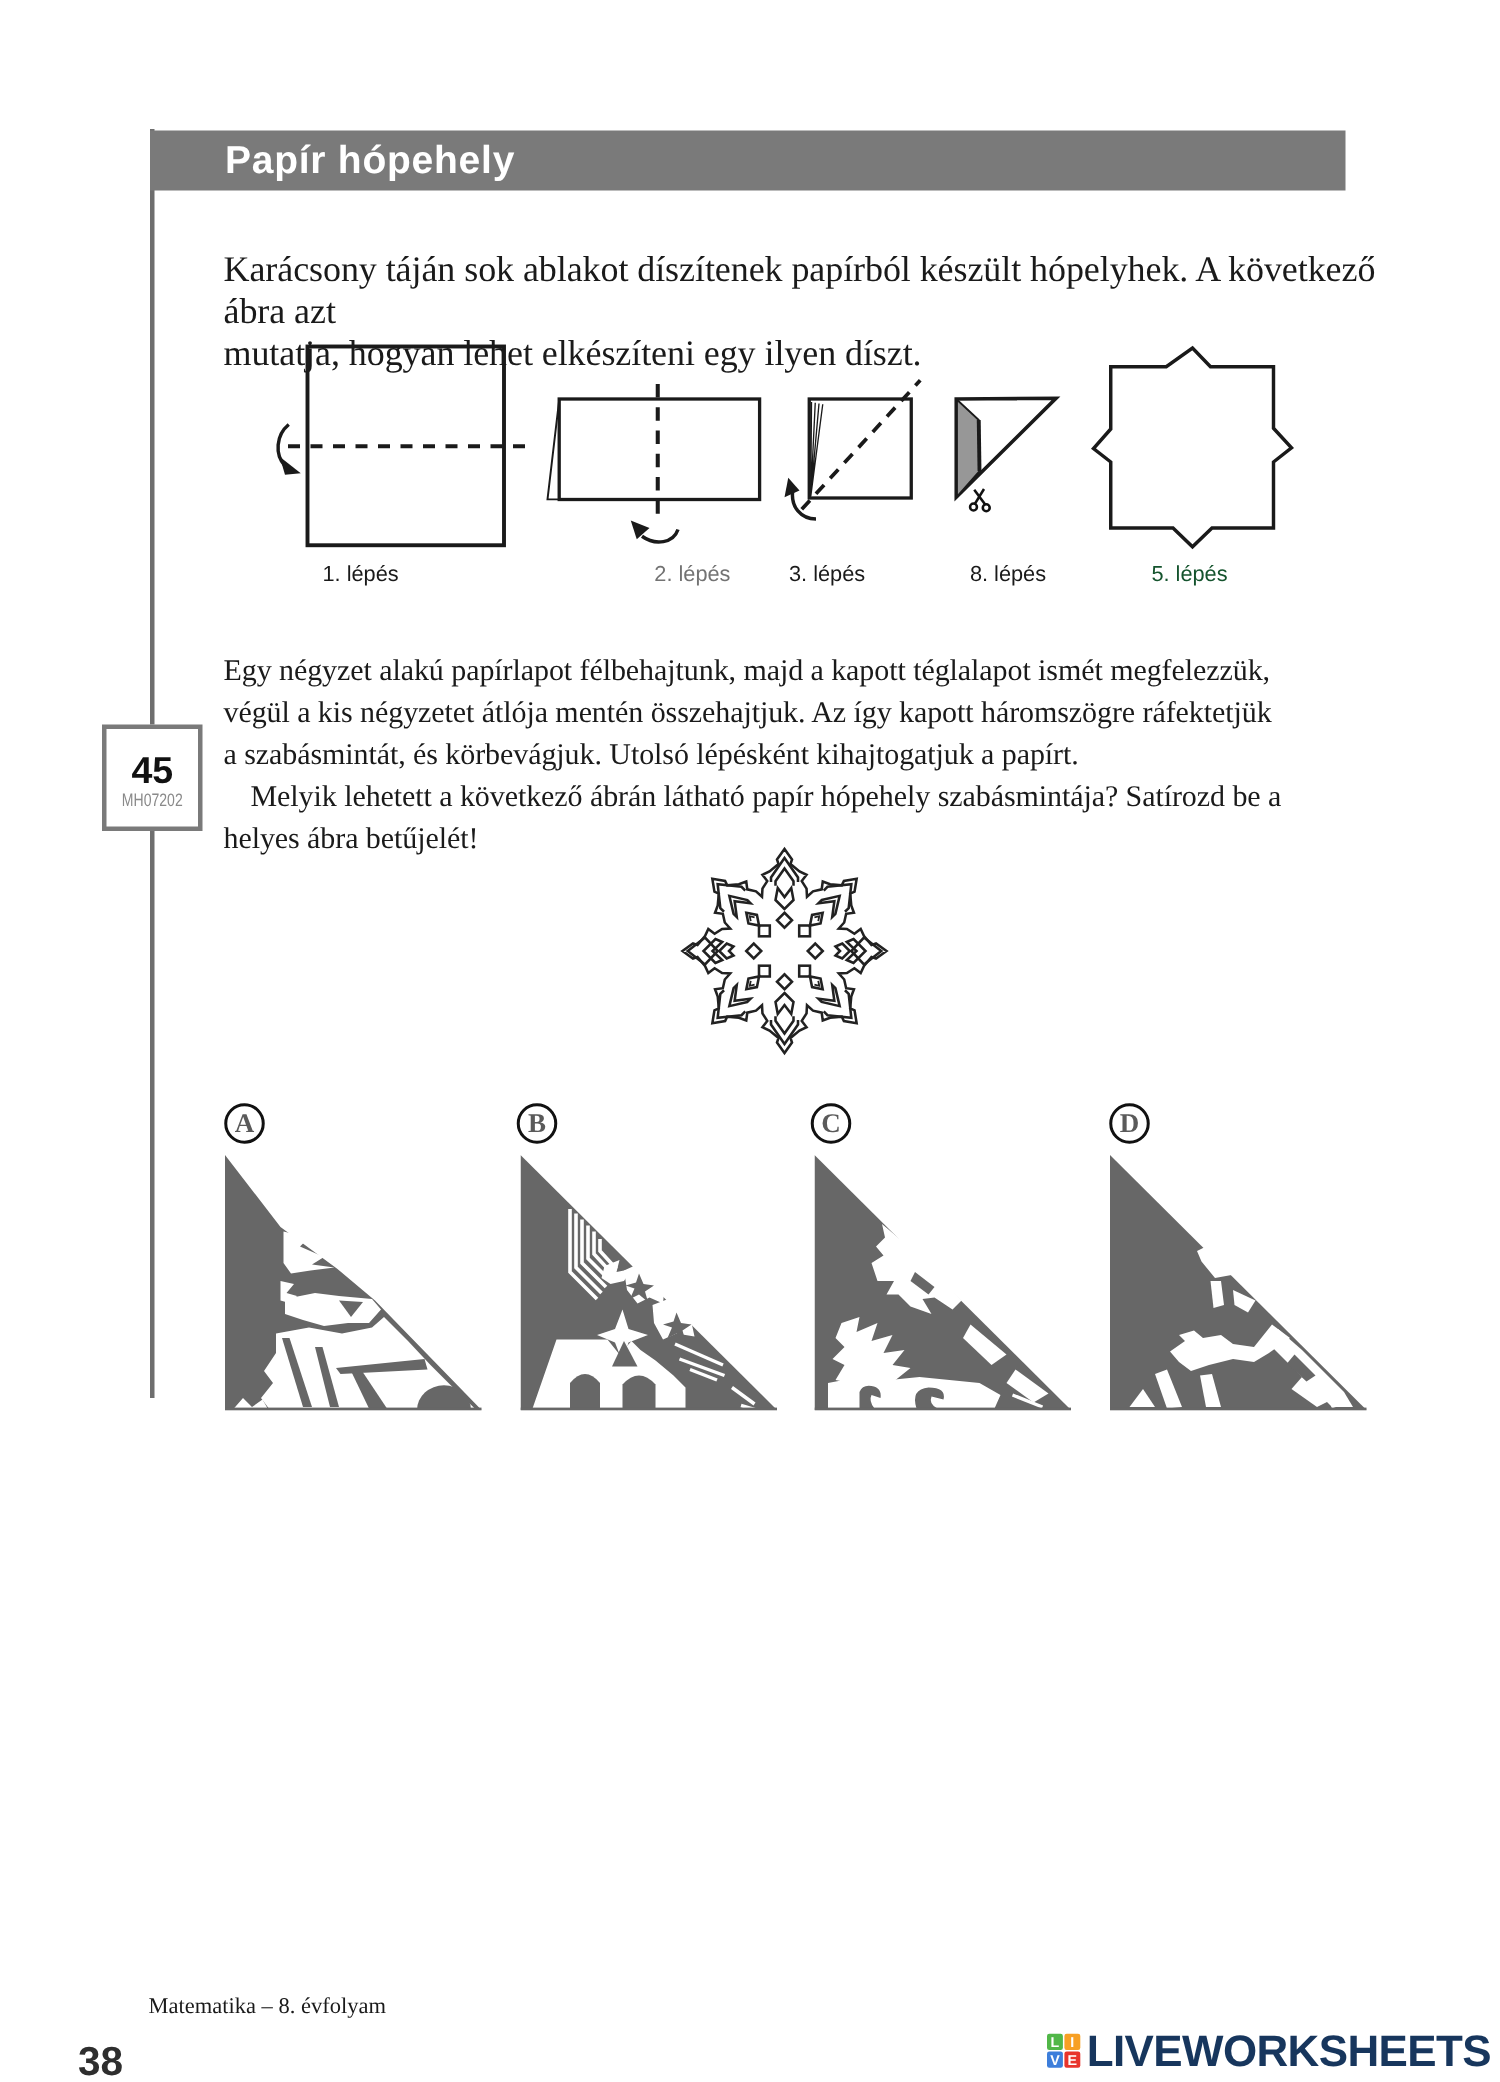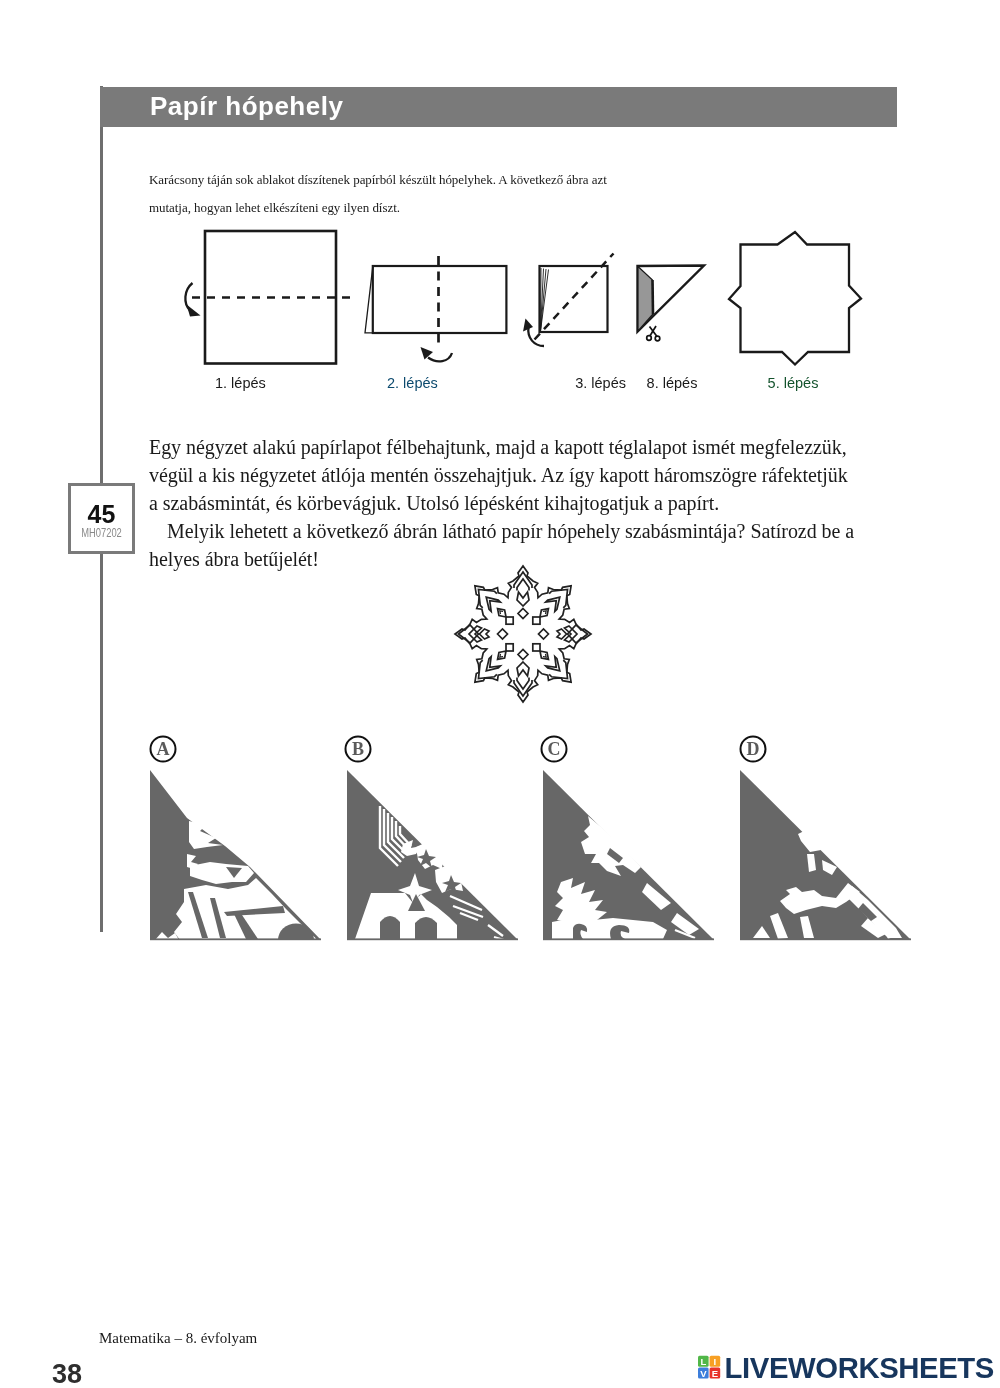--- a/index.html
+++ b/index.html
@@ -10,21 +10,21 @@
 </head>
 <body>
 <div id="page">
 
   <div class="abs" style="left:100px;top:86px;width:3px;height:846px;background:#6e6e6e;"></div>
 
   <div class="abs" style="left:100px;top:87px;width:797px;height:40px;background:#7a7a7a;"></div>
 
   <div class="abs" style="left:150px;top:90.5px;font-family:'Liberation Sans',sans-serif;font-weight:bold;font-size:26px;color:#ffffff;letter-spacing:0.5px;">Papír hópehely</div>
 
-  <div class="abs" style="left:149px;top:166px;width:790px;font-size:13px;letter-spacing:-0.05px;line-height:28px;color:#1a1a1a;">Karácsony táján sok ablakot díszítenek papírból készült hópelyhek. A következő ábra azt<br>mutatja, hogyan lehet elkészíteni egy ilyen díszt.</div>
+  <div class="abs" style="left:149px;top:166px;width:790px;font-size:24px;letter-spacing:-0.05px;line-height:28px;color:#1a1a1a;">Karácsony táján sok ablakot díszítenek papírból készült hópelyhek. A következő ábra azt<br>mutatja, hogyan lehet elkészíteni egy ilyen díszt.</div>
 
   <svg class="abs" style="left:150px;top:225px;" width="730" height="150" viewBox="150 225 730 150">
 
     <rect x="205" y="231" width="131" height="132.5" fill="none" stroke="#1a1a1a" stroke-width="2.6"></rect>
 
     <line x1="192" y1="297.5" x2="352" y2="297.5" stroke="#1a1a1a" stroke-width="2.7" stroke-dasharray="8 7"></line>
 
     <path d="M192.5,283 C184,290 183,303 190,310.5" fill="none" stroke="#1a1a1a" stroke-width="2.3"></path>
     <path d="M200.5,315.5 L186.5,304.5 L190,316.5 Z" fill="#1a1a1a"></path>
 
@@ -55,22 +55,22 @@
       <circle cx="649" cy="338" r="2.3"></circle>
       <circle cx="657.5" cy="338.5" r="2.3"></circle>
       <path d="M650,335.8 L656,326"></path>
       <path d="M656.8,336.3 L649.5,326.5"></path>
     </g>
 
     <path d="M740.5,244.5 L777.5,244.5 L795,232 L807,244.5 L849,244.5 L849,285.5 L861,298.5 L849,308 L849,352 L808,352 L795,364.5 L782,352 L740.5,352 L740.5,308 L729,299 L740.5,286 Z" fill="none" stroke="#1a1a1a" stroke-width="2.3"></path>
   </svg>
 
   <div class="abs" style="left:215px;top:375px;width:100px;text-align:left;font-family:'Liberation Sans',sans-serif;font-size:14.5px;color:#1a1a1a;">1. lépés</div>
-  <div class="abs" style="left:387px;top:375px;width:100px;text-align:left;font-family:'Liberation Sans',sans-serif;font-size:14.5px;color:#0c4a6e;">2. lépés</div>
-  <div class="abs" style="left:526px;top:375px;width:100px;text-align:right;font-family:'Liberation Sans',sans-serif;font-size:14.5px;color:#1a1a1a;">3. lépés</div>
+  <div class="abs" style="left:387px;top:375px;width:100px;text-align:right;font-family:'Liberation Sans',sans-serif;font-size:14.5px;color:#737373;">2. lépés</div>
+  <div class="abs" style="left:526px;top:375px;width:100px;text-align:left;font-family:'Liberation Sans',sans-serif;font-size:14.5px;color:#1a1a1a;">3. lépés</div>
   <div class="abs" style="left:622px;top:375px;width:100px;text-align:center;font-family:'Liberation Sans',sans-serif;font-size:14.5px;color:#1a1a1a;">8. lépés</div>
   <div class="abs" style="left:743px;top:375px;width:100px;text-align:center;font-family:'Liberation Sans',sans-serif;font-size:14.5px;color:#14532d;">5. lépés</div>
 
   <div class="abs" style="left:149px;top:433px;width:800px;font-size:20px;letter-spacing:-0.05px;line-height:28px;color:#1a1a1a;">Egy négyzet alakú papírlapot félbehajtunk, majd a kapott téglalapot ismét megfelezzük,<br>végül a kis négyzetet átlója mentén összehajtjuk. Az így kapott háromszögre ráfektetjük<br>a szabásmintát, és körbevágjuk. Utolsó lépésként kihajtogatjuk a papírt.<br><span style="display:inline-block;width:18px;"></span>Melyik lehetett a következő ábrán látható papír hópehely szabásmintája? Satírozd be a<br>helyes ábra betűjelét!</div>
 
   <div class="abs" style="left:68px;top:483px;width:61px;height:65px;background:#ffffff;border:3px solid #7a7a7a;text-align:center;">
 
     <div style="position:absolute;left:0;right:0;top:16px;font-family:'Liberation Sans',sans-serif;font-weight:bold;font-size:25px;color:#111;line-height:25px;">45</div>
 
     <div style="position:absolute;left:-6px;right:-6px;top:40px;font-family:'Liberation Sans',sans-serif;font-size:12px;color:#8a8a8a;transform:scaleX(0.78);transform-origin:center;">MH07202</div>

